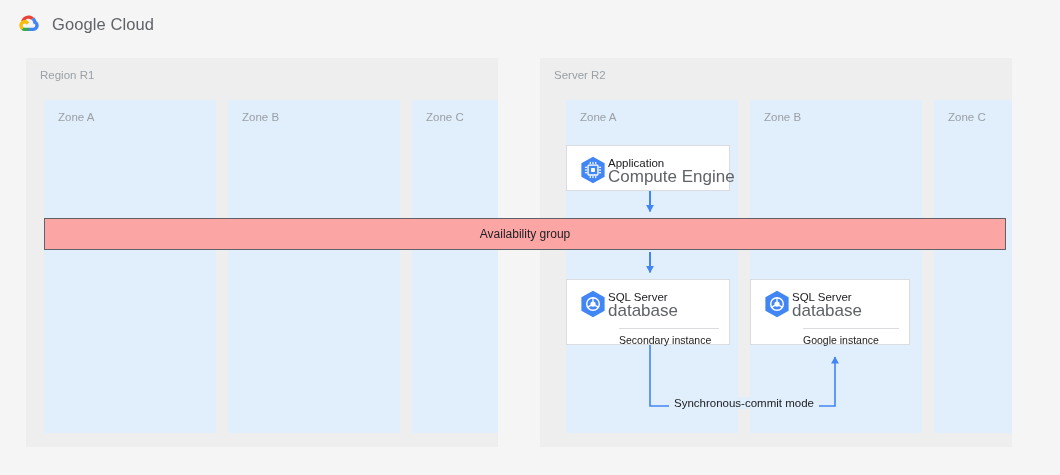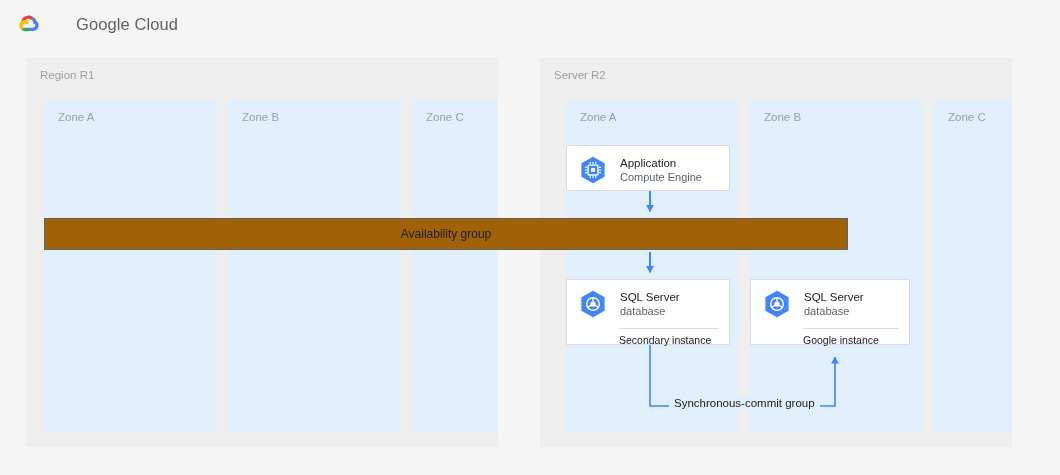--- a/index.html
+++ b/index.html
@@ -24,21 +24,20 @@
     width: 1060px;
     height: 48px;
     background: #f5f5f5;
     display: flex;
     align-items: center;
   }
   .brand {
     display: flex;
     align-items: center;
     margin-left: 16px;
-    gap: 24px;
   }
   .brand-logo {
     width: 26px;
     height: 26px;
     display: block;
   }
   .brand-text {
     margin-left: 10px;
     font-size: 16.5px;
     color: #5f6368;
@@ -80,23 +79,23 @@
     font-size: 11.5px;
     color: #9aa0a6;
     white-space: nowrap;
   }
 
   
   .avgroup {
     position: absolute;
     left: 44px;
     top: 218px;
-    width: 804px;
+    width: 962px;
     height: 32px;
-    background: #a16207;
+    background: #fca5a5;
     border: 1px solid #5f6368;
     box-sizing: border-box;
     display: flex;
     align-items: center;
     justify-content: center;
     z-index: 6;
   }
   .avgroup-label {
     font-size: 12px;
     color: #202124;
@@ -117,33 +116,32 @@
     padding: 9px 10px 9px 11px;
     box-sizing: border-box;
   }
   .card-icon {
     width: 30px;
     height: 30px;
     flex: 0 0 30px;
     display: block;
   }
   .card-texts {
-    margin-left: 12px;
     display: flex;
     flex-direction: column;
     justify-content: center;
   }
   .card-title {
     font-size: 11.5px;
     color: #202124;
     line-height: 14px;
     white-space: nowrap;
   }
   .card-sub {
-    font-size: 11px;
+    font-size: 17px;
     color: #5f6368;
     line-height: 14px;
     white-space: nowrap;
   }
   .card-footer {
     margin: 0 10px 16px 52px;
     border-top: 1px solid #dadce0;
     padding: 5px 0 6px 0;
     font-size: 10.5px;
     color: #202124;
@@ -223,21 +221,21 @@
       </marker>
     </defs>
 
     <line x1="650" y1="190" x2="650" y2="211.5" stroke="#4285f4" stroke-width="2" marker-end="url(#arrowDown)"></line>
 
     <line x1="650" y1="252" x2="650" y2="272.5" stroke="#4285f4" stroke-width="2" marker-end="url(#arrowDown)"></line>
 
     <path d="M 650 345 L 650 406 L 835 406 L 835 357" fill="none" stroke="#4285f4" stroke-width="1.6" marker-end="url(#arrowUp)"></path>
   </svg>
 
-  <span class="sync-label" style="left:669px; top:397px;">Synchronous-commit group</span>
+  <span class="sync-label" style="left:669px; top:397px;">Synchronous-commit mode</span>
 
   <div class="avgroup">
     <span class="avgroup-label">Availability group</span>
   </div>
 
   <div class="card" style="left:566px; top:145px; width:164px; height:46px;">
     <div class="card-row">
       <svg class="card-icon" viewBox="0 0 40 40">
         <polygon points="20,2.2 35.5,11.1 35.5,28.9 20,37.8 4.5,28.9 4.5,11.1" fill="#4285f4"></polygon>
         <g fill="#ffffff">

